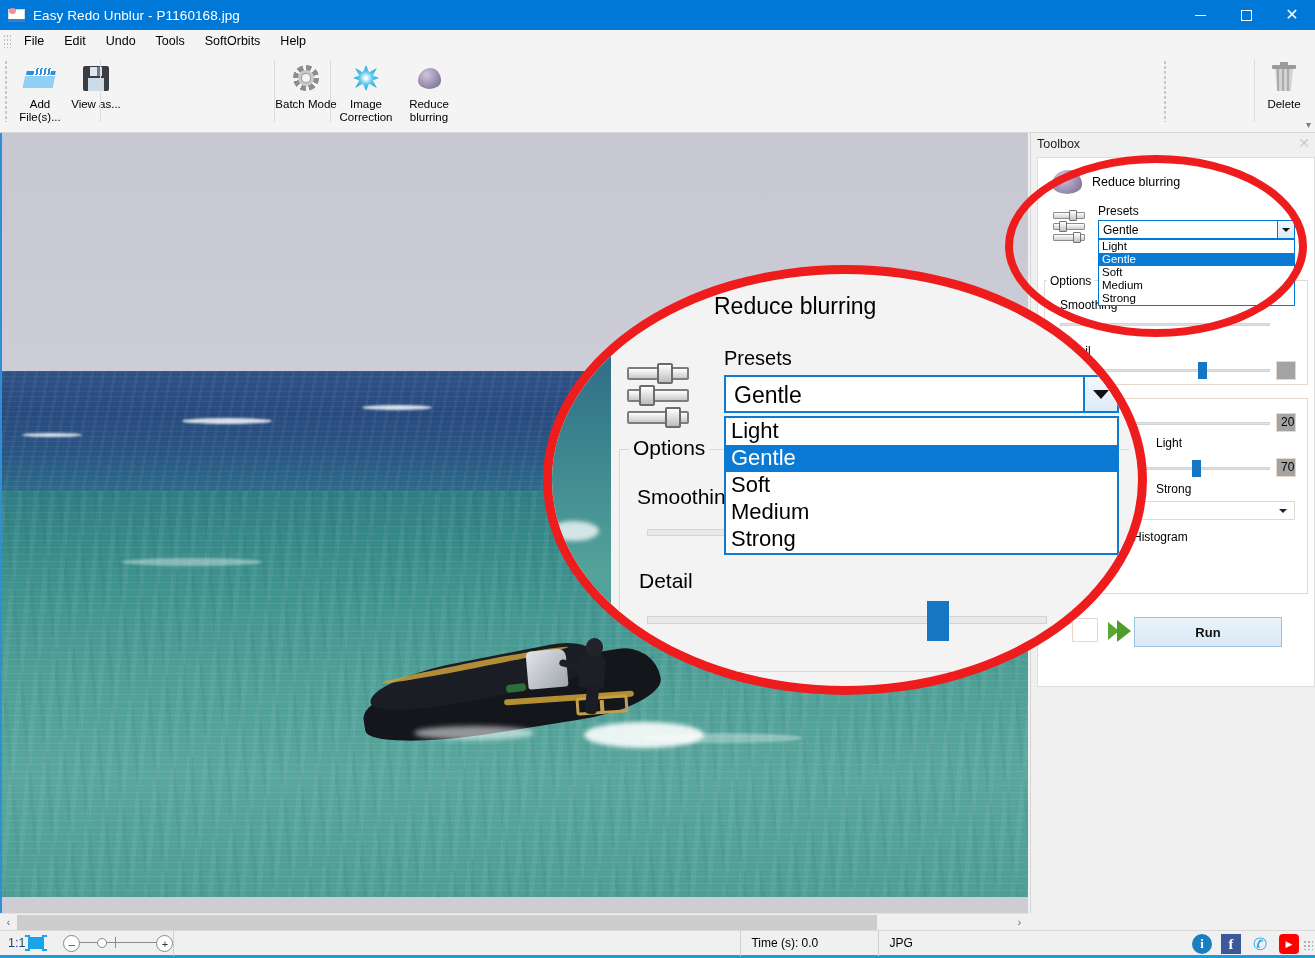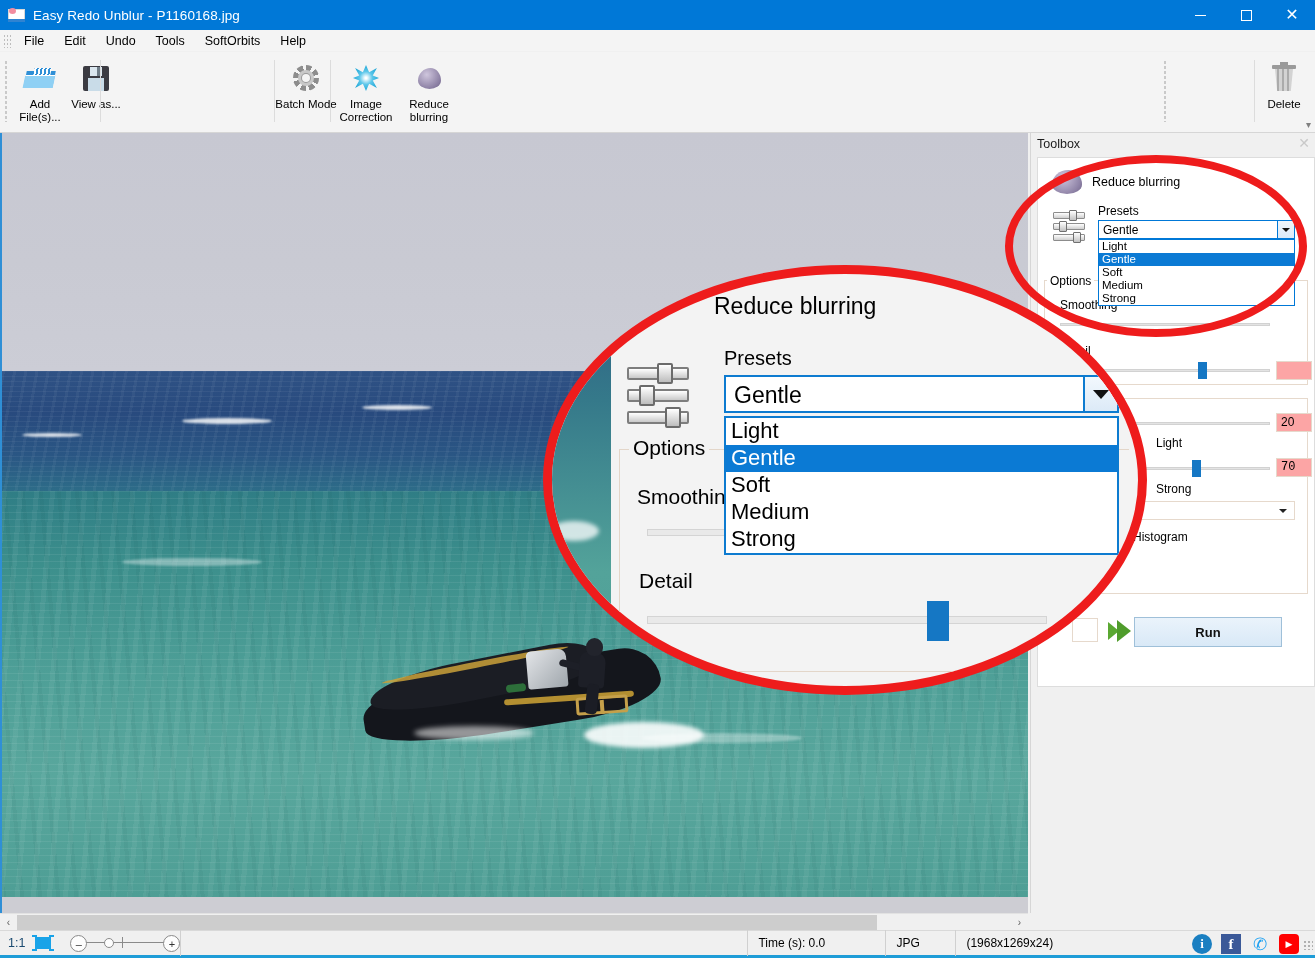--- a/index.html
+++ b/index.html
@@ -420,22 +420,22 @@
   }
   .slider .track {
     position: absolute; left: 0; top: 8px; width: 100%; height: 3px;
     background: #e3e3e3; border: 1px solid #d2d2d2;
   }
   .slider .thumb {
     position: absolute; top: 1px; width: 9px; height: 17px;
     background: #1577c4;
   }
   .numbox {
-    position: absolute; width: 36px; height: 19px;
-    border: 1px solid #e6d9cc; background: #fca5a5;
+    position: absolute; width: 20px; height: 19px;
+    border: 1px solid #e6d9cc; background: #a3a3a3;
     font-size: 12px; color: #000; text-align: left; padding-left: 4px; line-height: 17px;
   }
 
   .lbl-group2 {
     position: absolute; left: 9px; top: 234px; font-size: 12px; color: #000;
     background: #fff; padding: 0 3px; z-index: 3;
   }
   .grp-two {
     position: absolute; left: 6px; top: 240px; width: 264px; height: 196px;
     border: 1px solid #e6d9cc;
@@ -606,21 +606,21 @@
     position: absolute; left: 0; top: 930px; width: 1315px; height: 28px;
     background: #f0f0f0;
     border-top: 1px solid #d9d9d9;
     border-bottom: 3px solid #1e9cd7;
     display: flex; align-items: center;
   }
   .st-zoom {
     display: flex; align-items: center; height: 26px; padding-left: 8px;
     border-right: 1px solid #d0d0d0;
   }
-  .st-11 { font-size: 12.5px; color: #1a4a70; margin-right: 7px; }
+  .st-11 { font-size: 12.5px; color: #1a4a70; }
   .fit-ico {
     width: 22px; height: 16px; position: relative; margin-right: 8px;
   }
   .fit-ico .blue { position: absolute; left: 3px; top: 2px; width: 16px; height: 12px; background: #19a3e8; }
   .fit-ico .c1 { position: absolute; left: 0; top: 0; width: 5px; height: 2px; background: #19a3e8; }
   .fit-ico .c2 { position: absolute; right: 0; top: 0; width: 5px; height: 2px; background: #19a3e8; }
   .fit-ico .c3 { position: absolute; left: 0; bottom: 0; width: 5px; height: 2px; background: #19a3e8; }
   .fit-ico .c4 { position: absolute; right: 0; bottom: 0; width: 5px; height: 2px; background: #19a3e8; }
   .zsl { position: relative; width: 110px; height: 22px; margin-left: 8px; }
   .zsl .line { position: absolute; left: 12px; top: 10px; width: 88px; height: 1px; background: #8a8a8a; }
@@ -861,21 +861,21 @@
       <div class="lbl-light">Light</div>
       <div class="slider" style="left:22px; top:256px; width:210px;">
         <div class="track"></div>
       </div>
       <div class="numbox" style="left:238px; top:255px;">20</div>
 
       <div class="slider" style="left:22px; top:301px; width:210px;">
         <div class="track"></div>
         <div class="thumb" style="left:132px;"></div>
       </div>
-      <div class="numbox" style="left:238px; top:300px;font-family:Liberation Mono, monospace;">70</div>
+      <div class="numbox" style="left:238px; top:300px;">70</div>
       <div class="lbl-strong">Strong</div>
 
       <div class="combo-2">
         <span class="caret2"></span>
       </div>
       <div class="lbl-histogram">Histogram</div>
 
       <div class="small-box"></div>
       <div class="run-arrow">
           <div class="a1"></div>
@@ -950,21 +950,20 @@
       <span class="zsl">
         <span class="line"></span>
         <span class="minus">–</span>
         <span class="knob2"></span>
         <span class="tick"></span>
         <span class="plus">+</span>
       </span>
     </div>
     <div class="st-cell" style="margin-left:566px; width:138px;">Time (s): 0.0</div>
     <div class="st-cell" style="width:70px;">JPG</div>
-    <div class="st-cell" style="width:200px;">(1968x1269x24)</div>
 
     <div class="st-social">
       <span class="soc soc-info">i</span>
       <span class="soc soc-fb">f</span>
       <span class="soc soc-tw">✆</span>
       <span class="soc soc-yt">▶</span>
     </div>
     <div class="st-grip"></div>
   </div>
 

